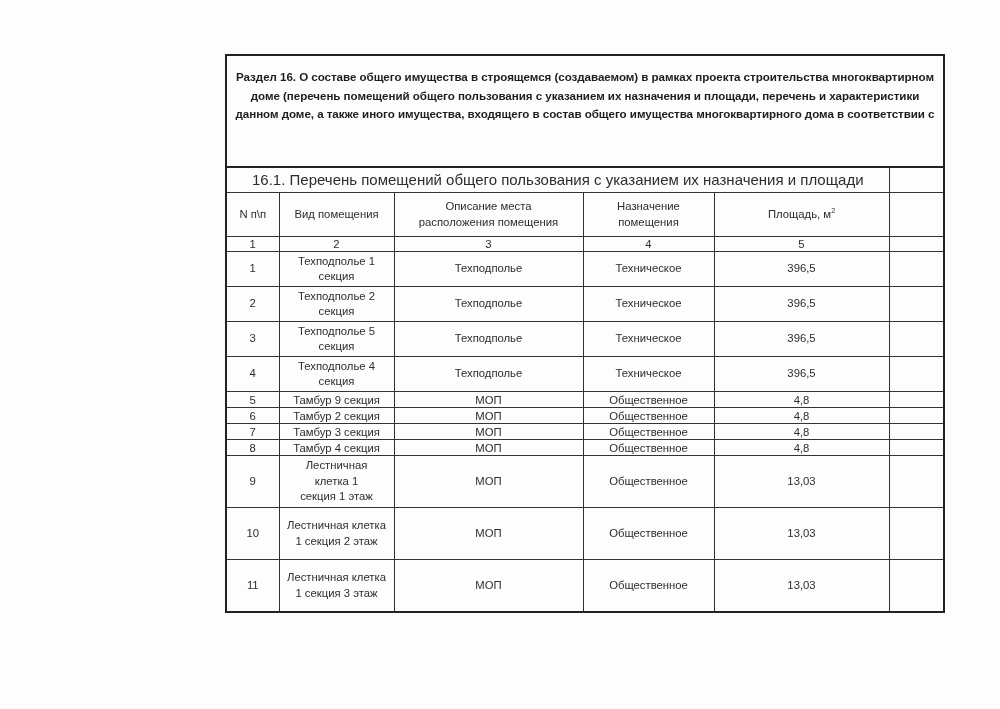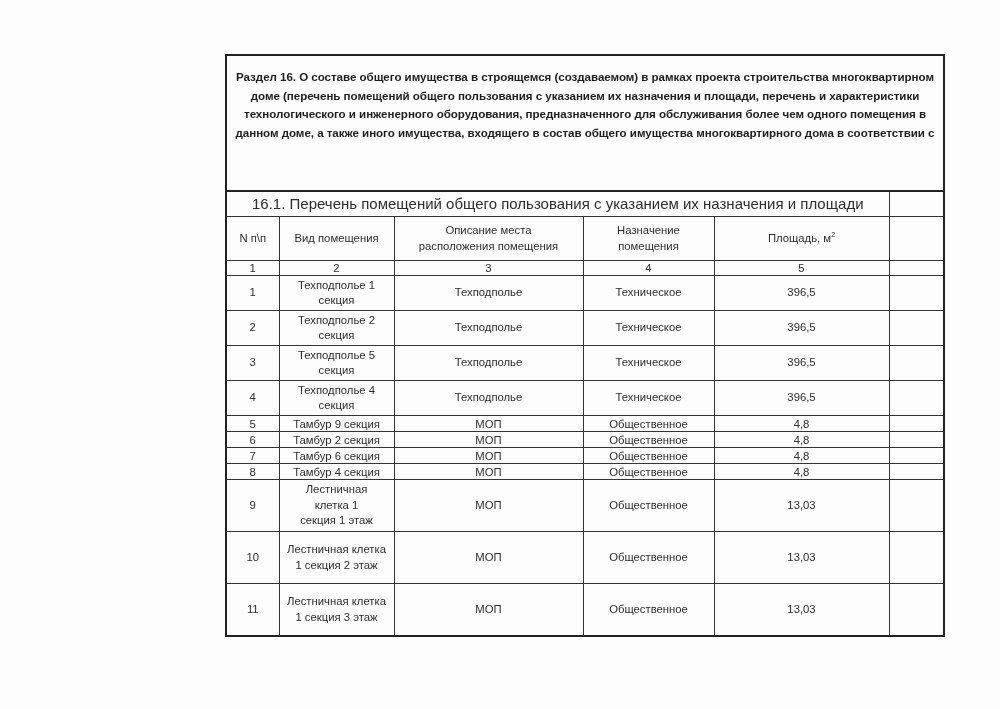--- a/index.html
+++ b/index.html
@@ -5,21 +5,21 @@
   html, body { margin: 0; padding: 0; }
   body {
     width: 1000px; height: 709px; background: #fdfdfd; position: relative; overflow: hidden;
     font-family: "Liberation Sans", sans-serif; color: #2a2a2a;
   }
   .sheet {
     position: absolute; left: 225px; top: 54px; width: 720px;
     border: 2px solid #222; box-sizing: border-box;
   }
   .section-title {
-    height: 136px; box-sizing: border-box; border-bottom: 2px solid #222;
+    height: 112px; box-sizing: border-box; border-bottom: 2px solid #222;
     text-align: center; font-weight: bold; font-size: 11.6px; line-height: 18.6px;
     padding: 12px 0 0 0; white-space: nowrap; overflow: hidden; color: #1e1e1e;
     letter-spacing: -0.05px;
   }
   table { border-collapse: collapse; width: 100%; table-layout: fixed; }
   td {
     border: 1.5px solid #333; text-align: center; vertical-align: middle;
     font-size: 11.3px; line-height: 15.5px; padding: 0; color: #2d2d2d;
   }
   table tr:first-child td { border-top: none; }
@@ -34,21 +34,20 @@
   .r3 td { height: 51px; }
   sup { font-size: 7px; vertical-align: 5px; line-height: 0; }
 </style>
 </head>
 <body>
 
 <div class="sheet">
   <div class="section-title">
     <div>Раздел 16. О составе общего имущества в строящемся (создаваемом) в рамках проекта строительства многоквартирном</div>
     <div>доме (перечень помещений общего пользования с указанием их назначения и площади, перечень и характеристики</div>
-    <div>технологического и инженерного оборудования, предназначенного для обслуживания более чем одного помещения в</div>
     <div>данном доме, а также иного имущества, входящего в состав общего имущества многоквартирного дома в соответствии с</div>
   </div>
 
   <table>
     <colgroup>
       <col style="width:52px">
         <col style="width:115px">
         <col style="width:189px">
         <col style="width:131px">
         <col style="width:175px">
@@ -120,21 +119,21 @@
     <tr class="r1">
       <td>6</td>
       <td>Тамбур 2 секция</td>
       <td>МОП</td>
       <td>Общественное</td>
       <td>4,8</td>
       <td></td>
     </tr>
     <tr class="r1">
       <td>7</td>
-      <td>Тамбур 6 секция</td>
+      <td>Тамбур 3 секция</td>
       <td>МОП</td>
       <td>Общественное</td>
       <td>4,8</td>
       <td></td>
     </tr>
     <tr class="r1">
       <td>8</td>
       <td>Тамбур 4 секция</td>
       <td>МОП</td>
       <td>Общественное</td>

